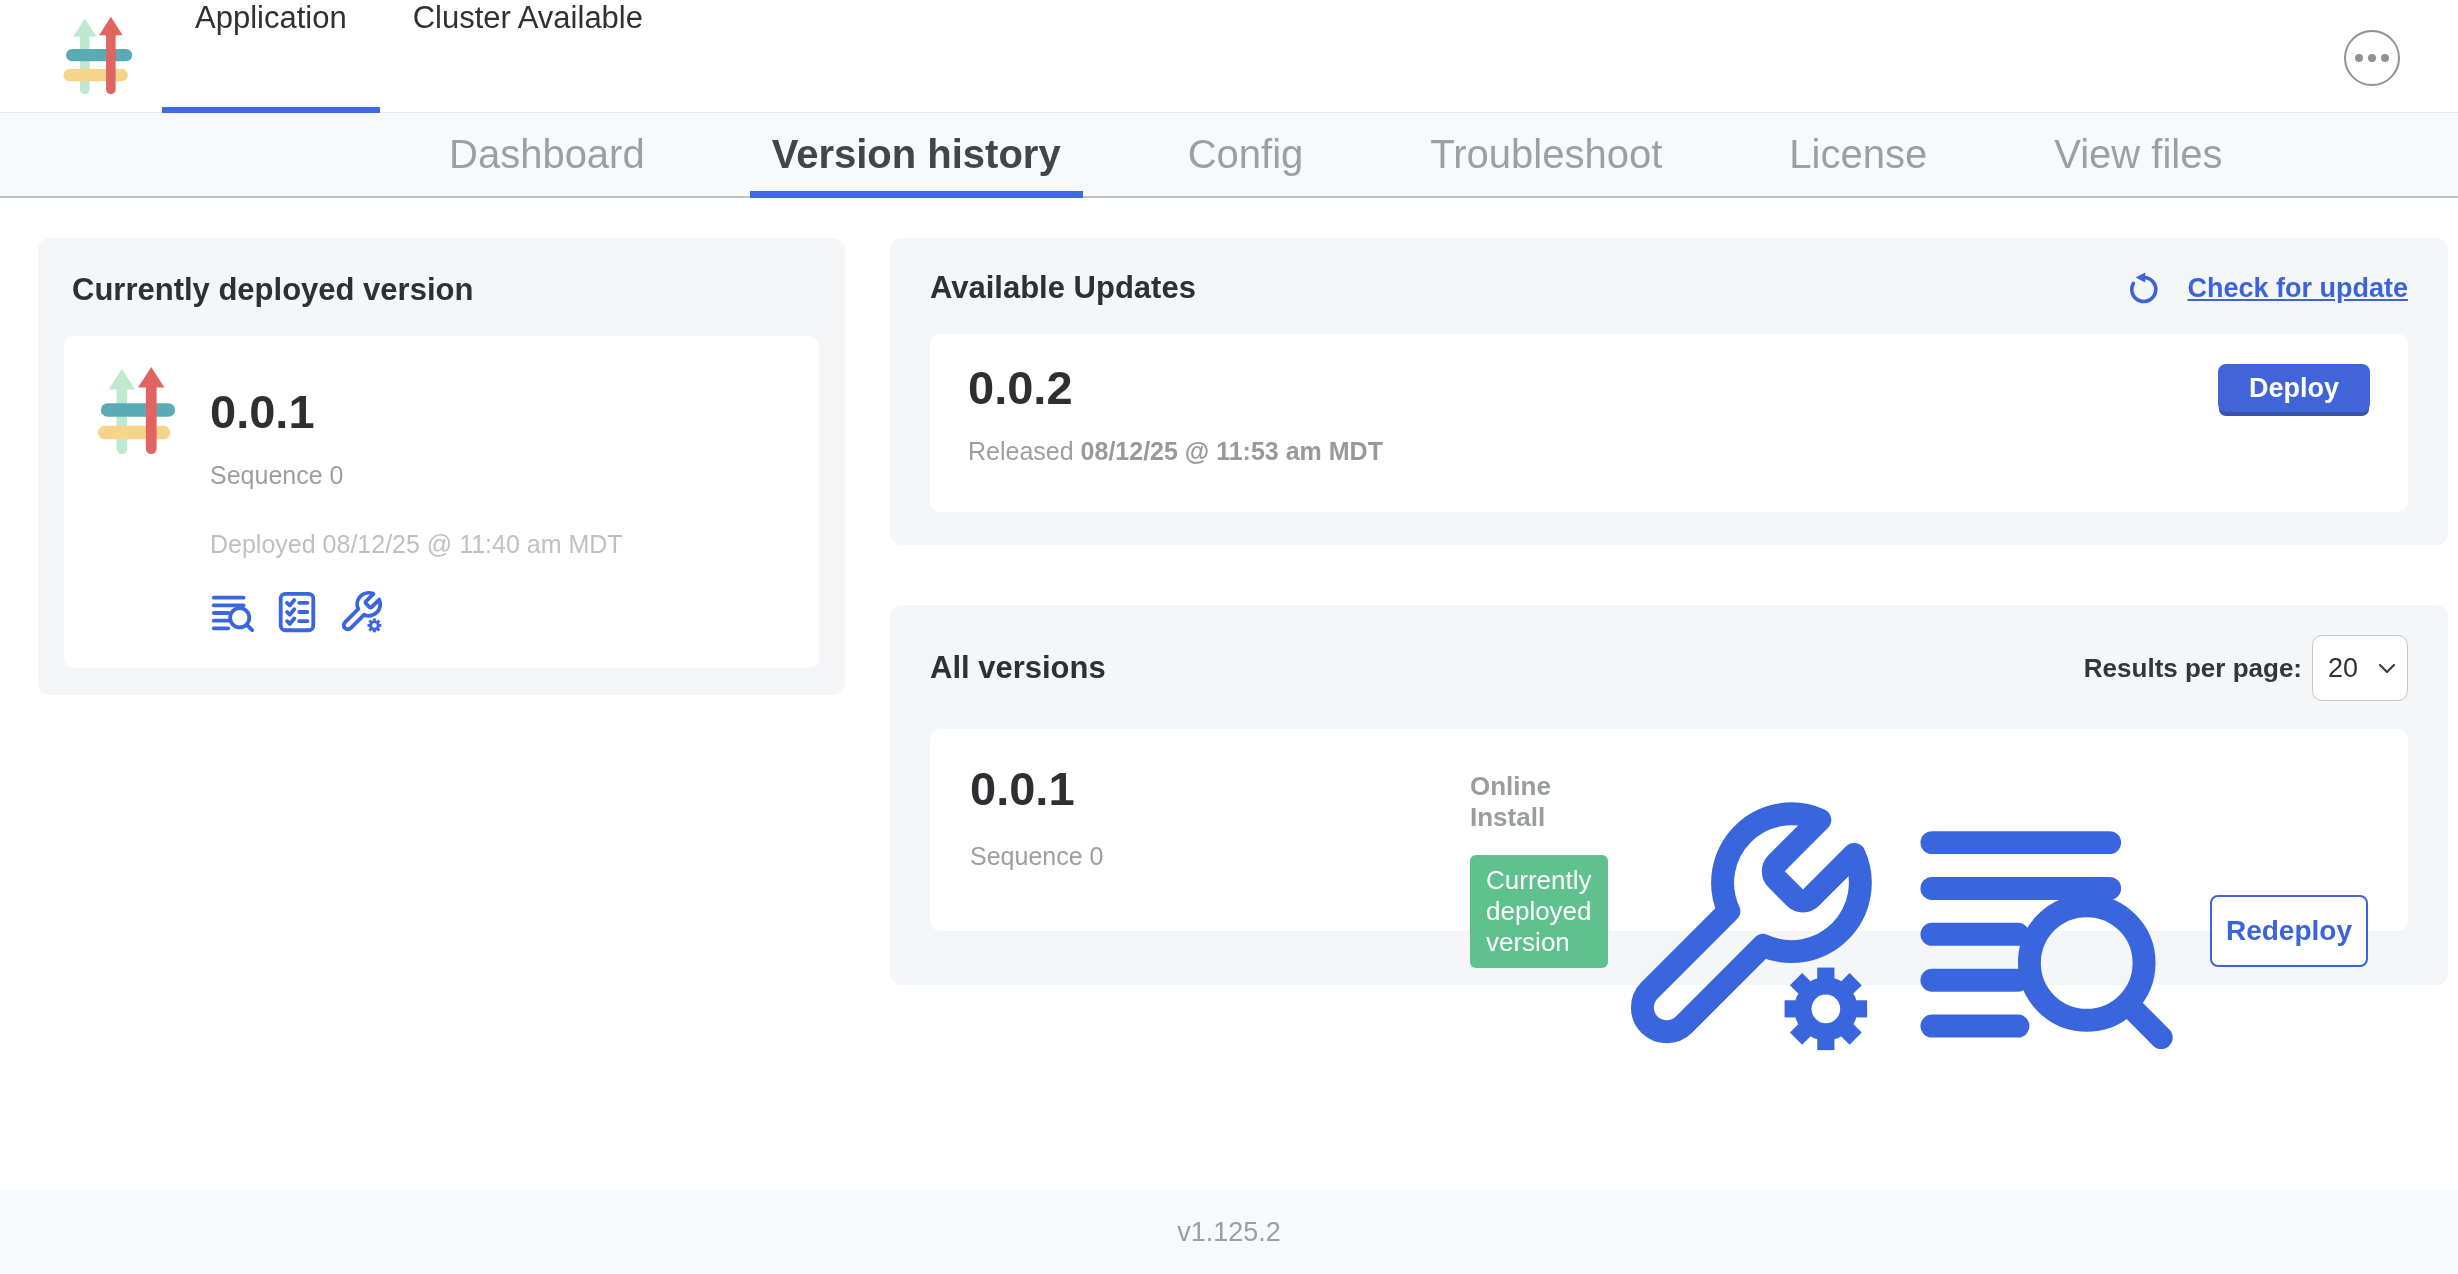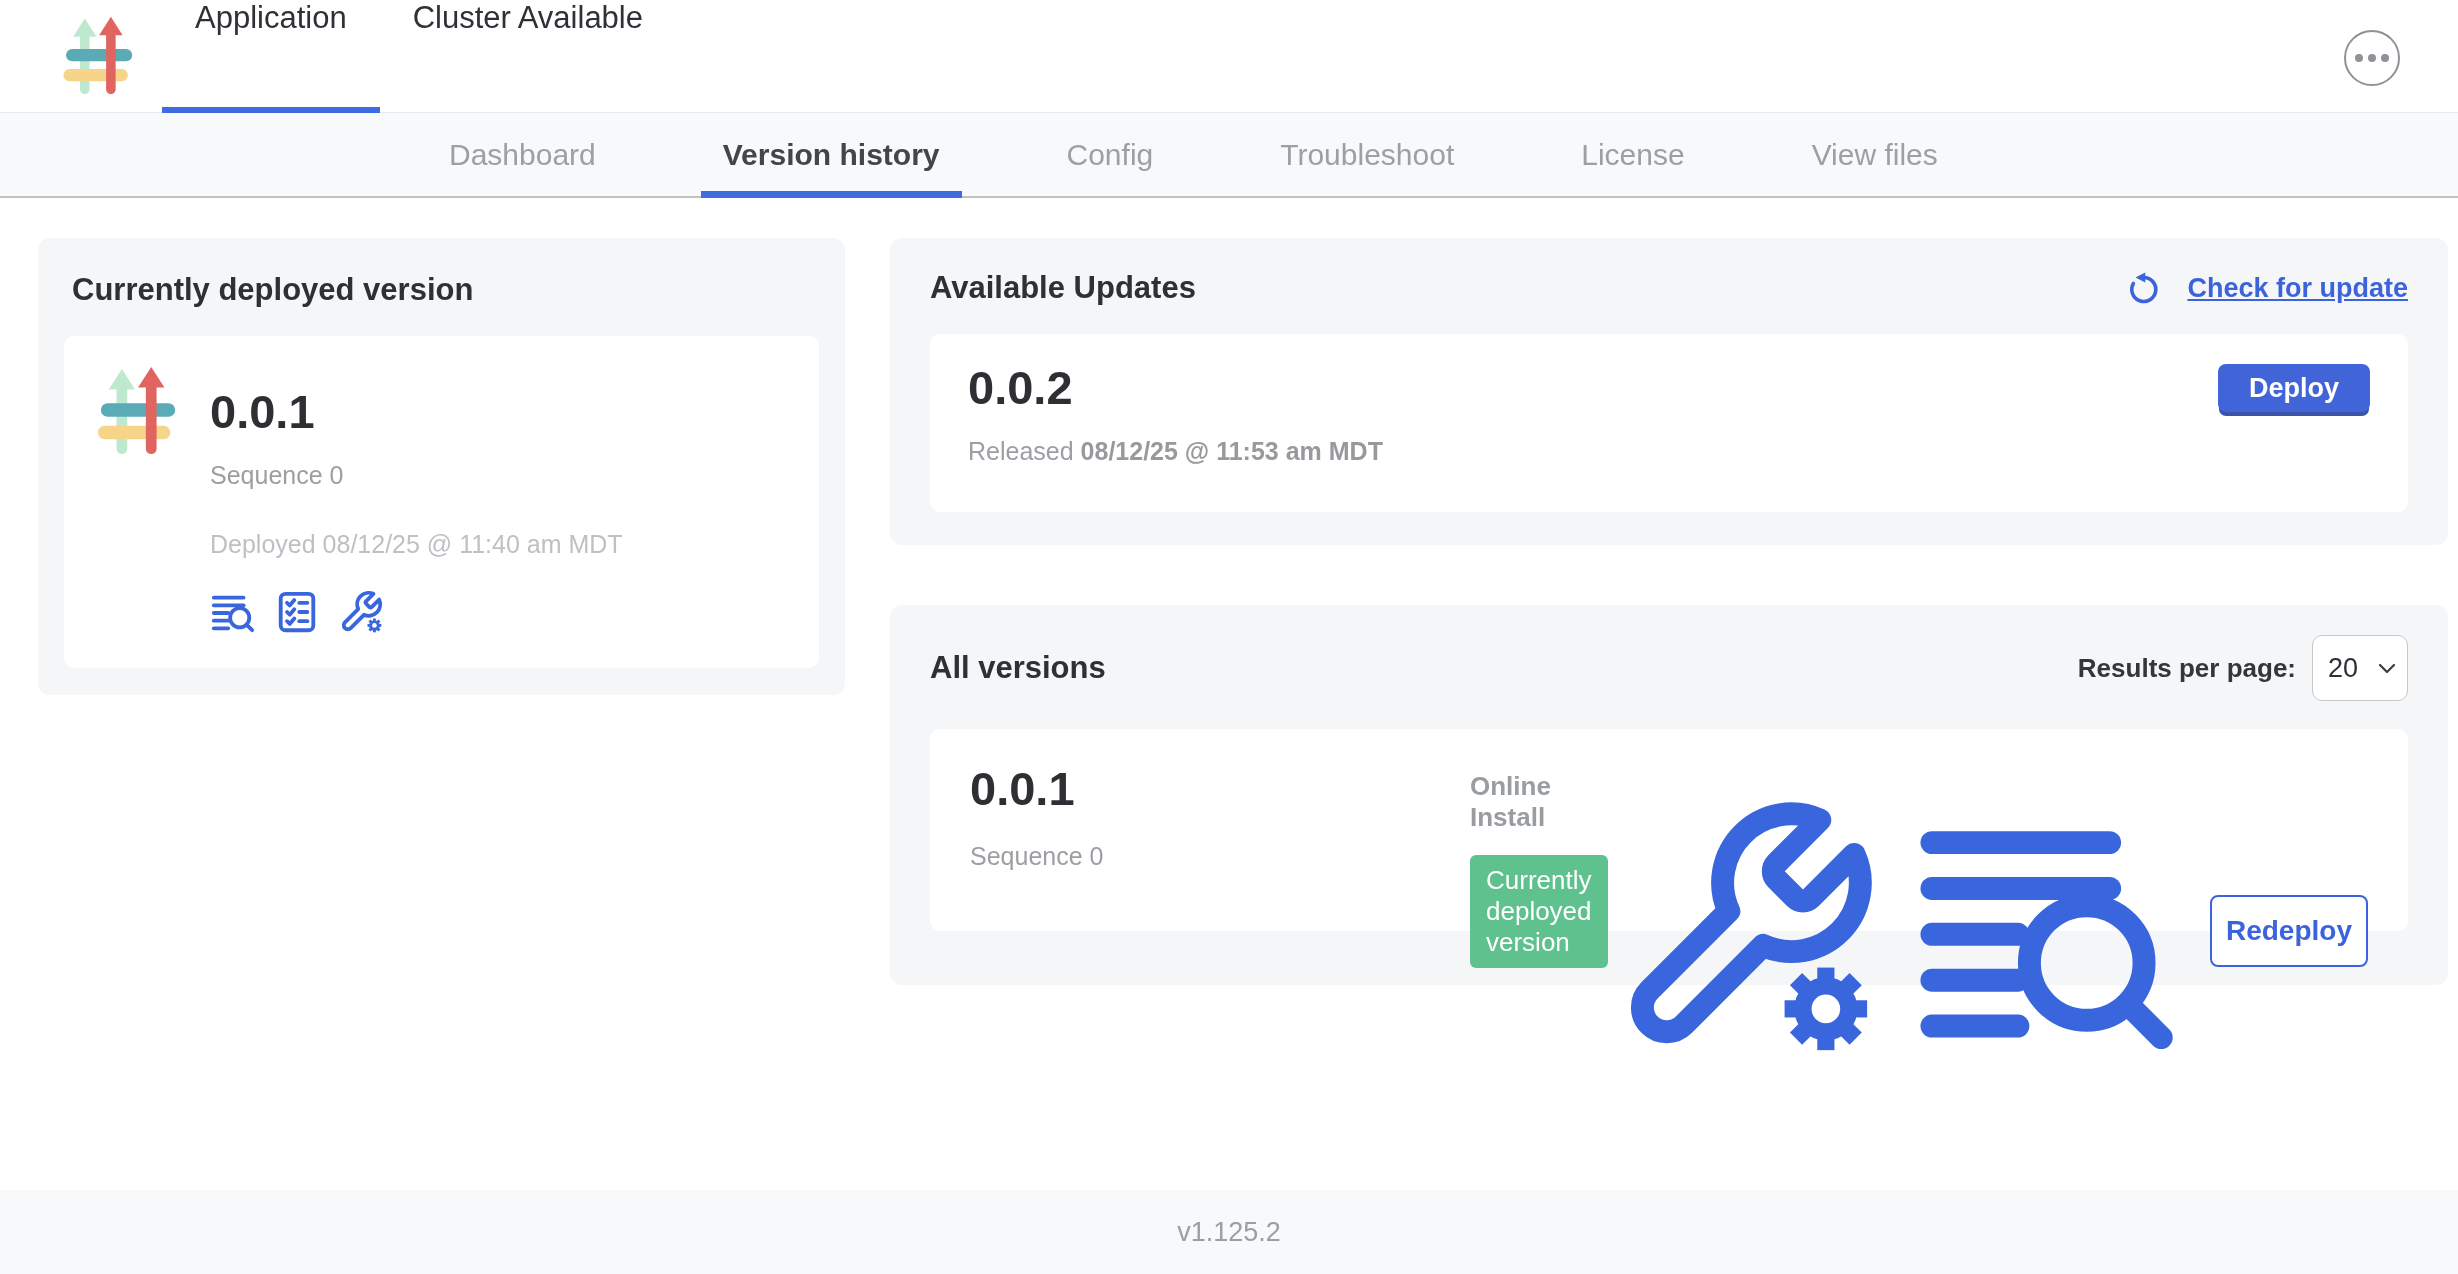--- a/index.html
+++ b/index.html
@@ -44,21 +44,21 @@
   
   .subnav {
     height: 85px;
     background: #f8f9fb;
     border-bottom: 2px solid #bfc2c5;
     display: flex; align-items: center;
     padding-left: 449px;
     column-gap: 127px;
   }
   .subnav-item {
-    color: #9ca0a5; font-size: 30px; cursor: pointer;
+    color: #9ca0a5; font-size: 40px; cursor: pointer;
     position: relative; height: 100%;
     display: flex; align-items: center;
   }
   .subnav-item.active { color: #42464b; font-weight: 600; }
   .subnav-item.active::after {
     content:""; position:absolute; left:-22px; right:-22px; bottom:-2px; height:7px;
     background:#3f6ae0;
   }
 
   
@@ -102,21 +102,21 @@
   .released-line { font-size: 25px; color: #9b9ea2; margin-top: 26px; }
   .released-line b { font-weight: 700; color: #97999d; }
   .deploy-btn {
     background: #4164d9; color: #fff; font-weight: 700; font-size: 27px;
     border: none; border-radius: 8px; width: 152px; height: 48px;
     cursor: pointer; box-shadow: 0 5px 0 -1px #3a54a9;
     font-family: "Liberation Sans", sans-serif;
   }
 
   .versions-card { height: 380px; padding: 30px 40px; margin-top: 60px; }
-  .results-wrap { display: flex; align-items: center; gap: 16px; }
+  .results-wrap { display: flex; align-items: center; gap: 10px; }
   .results-label { font-size: 26px; color: #33363a; font-weight: 600; }
   .select-box {
     width: 96px; height: 66px; background: #fff;
     border: 1.5px solid #c6c8ca; border-radius: 10px;
     display: flex; align-items: center; justify-content: space-between;
     padding: 0 12px 0 15px; cursor: pointer;
   }
   .select-box .sel-val { font-size: 27px; color: #2d3035; }
   .select-box svg { width: 16px; height: 11px; }
   .version-row {

